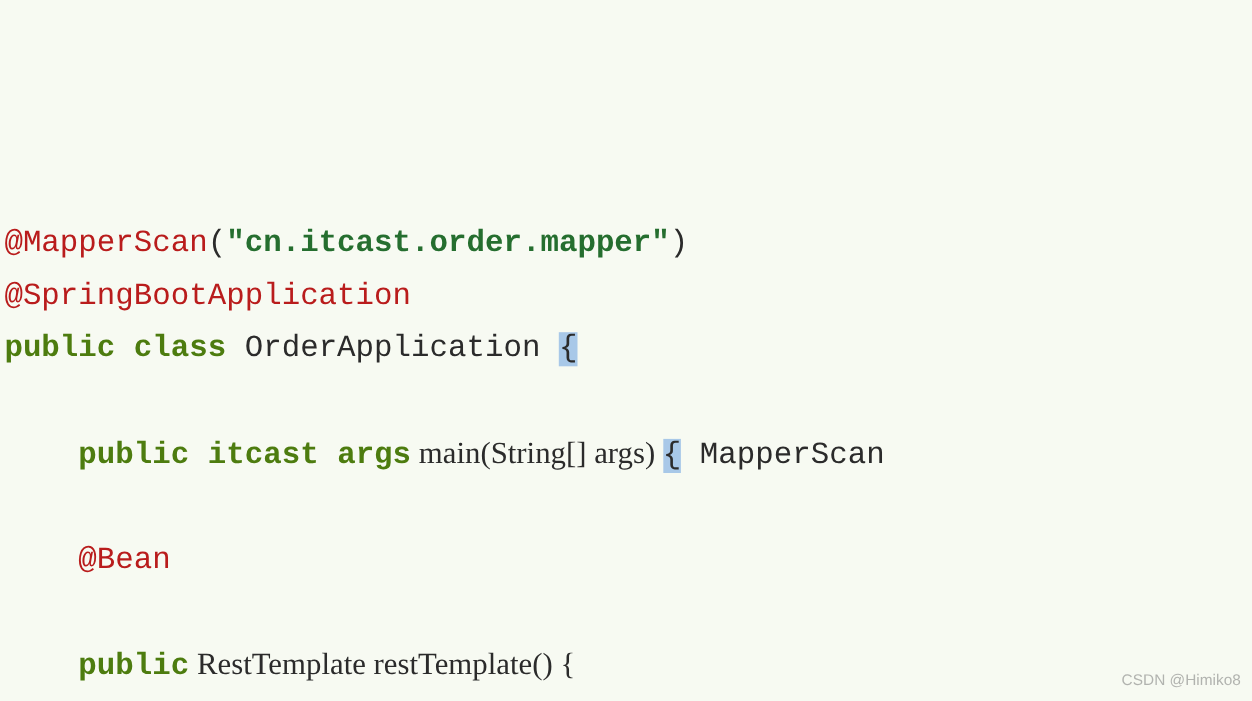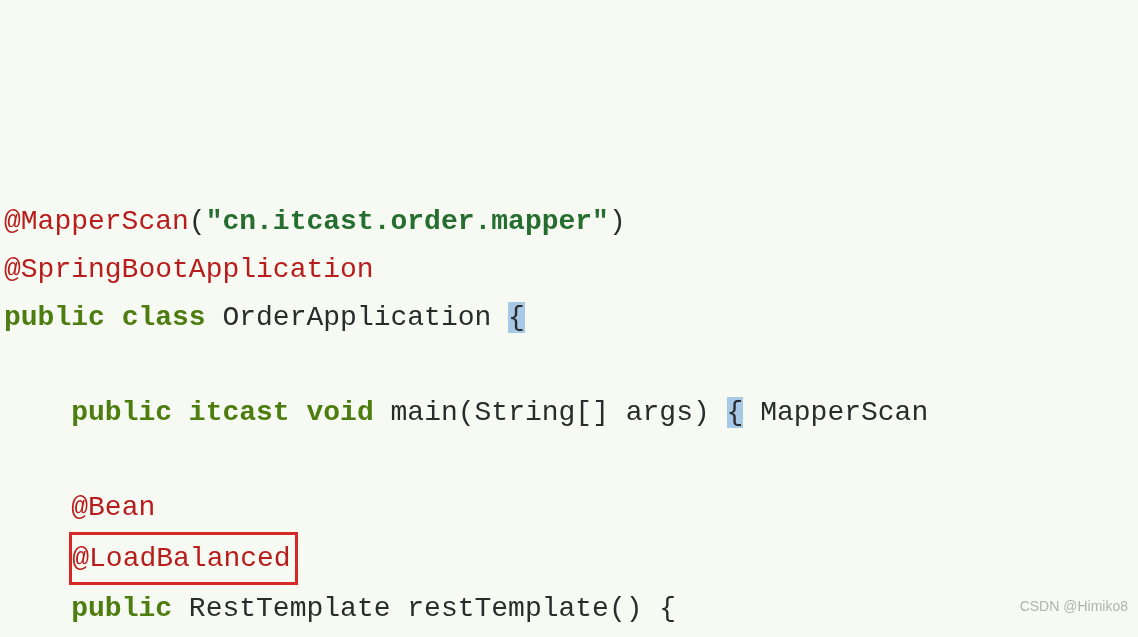--- a/index.html
+++ b/index.html
@@ -16,47 +16,47 @@
       overflow: hidden;
       width: 1138px;
       height: 637px;
       position: relative;
       line-height: 1.7;
     }
     .annotation { color: #b91c1c; }
     .string { color: #256e2f; font-weight: bold; }
     .keyword { color: #4d7c0f; font-weight: bold; }
     .plain { color: #2b2b2b; }
-    .method-decl { color: #2b2b2b; }
+    .method-decl { color: #2b2b2b; font-family: Liberation Serif, serif; }
     .bracket-hl {
       background-color: #a8c8e8;
       color: #2b2b2b;
     }
     .red-box {
       border: 3px solid #d72828;
       display: inline-block;
       padding: 0 4px 0 0;
       margin-left: -2px;
     }
     .watermark {
       position: absolute;
-      bottom: 18px;
+      bottom: 6px;
       right: 10px;
       font-size: 14px;
       color: rgba(120,120,120,0.55);
       font-family: sans-serif;
       white-space: nowrap;
     }
     .line { display: block; }
   </style>
 </head>
 <body>
 
 
 
 <span class="line"><span class="annotation">@MapperScan</span><span class="plain">(</span><span class="string">"cn.itcast.order.mapper"</span><span class="plain">)</span></span><span class="line"><span class="annotation">@SpringBootApplication</span></span><span class="line"><span class="keyword">public</span> <span class="keyword">class</span><span class="plain"> OrderApplication </span><span class="bracket-hl">{</span></span>
-<span class="line"><span>    </span><span class="keyword">public</span> <span class="keyword">itcast</span> <span class="keyword">void</span><span class="method-decl"> main(String[] args) </span><span class="bracket-hl">{</span><span class="plain"> MapperScan</span></span>
-<span class="line"><span>    </span><span class="annotation">@Bean</span></span><span class="line"><span>    </span><span class="red-box"><span class="annotation">@LoadBalanced</span></span></span><span class="line"><span>    </span><span class="keyword">public</span><span class="method-decl"> RestTemplate restTemplate() {</span></span><span class="line"> </span>
+<span class="line"><span>    </span><span class="keyword">public</span> <span class="keyword">itcast</span> <span class="keyword">args</span><span class="method-decl"> main(String[] args) </span><span class="bracket-hl">{</span><span class="plain"> MapperScan</span></span>
+<span class="line"><span>    </span><span class="annotation">@Bean</span></span><span class="line"><span>    </span></span><span class="line"><span>    </span><span class="keyword">public</span><span class="method-decl"> RestTemplate restTemplate() {</span></span><span class="line"> </span>
 
 <div class="watermark">CSDN @Himiko8</div>
 
 
 
 
 </body></html>

